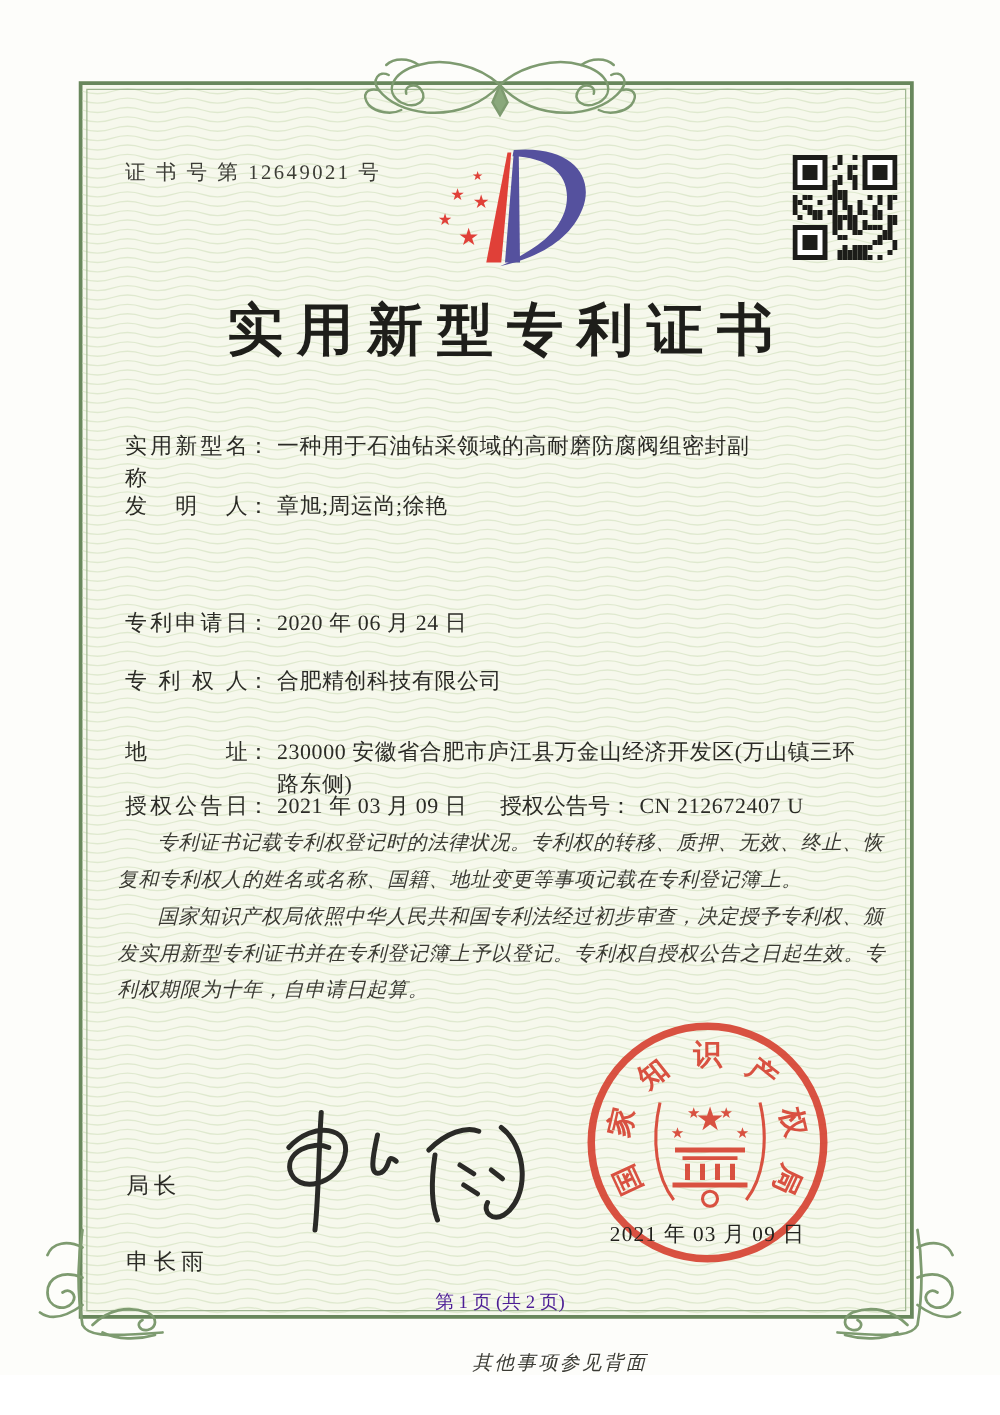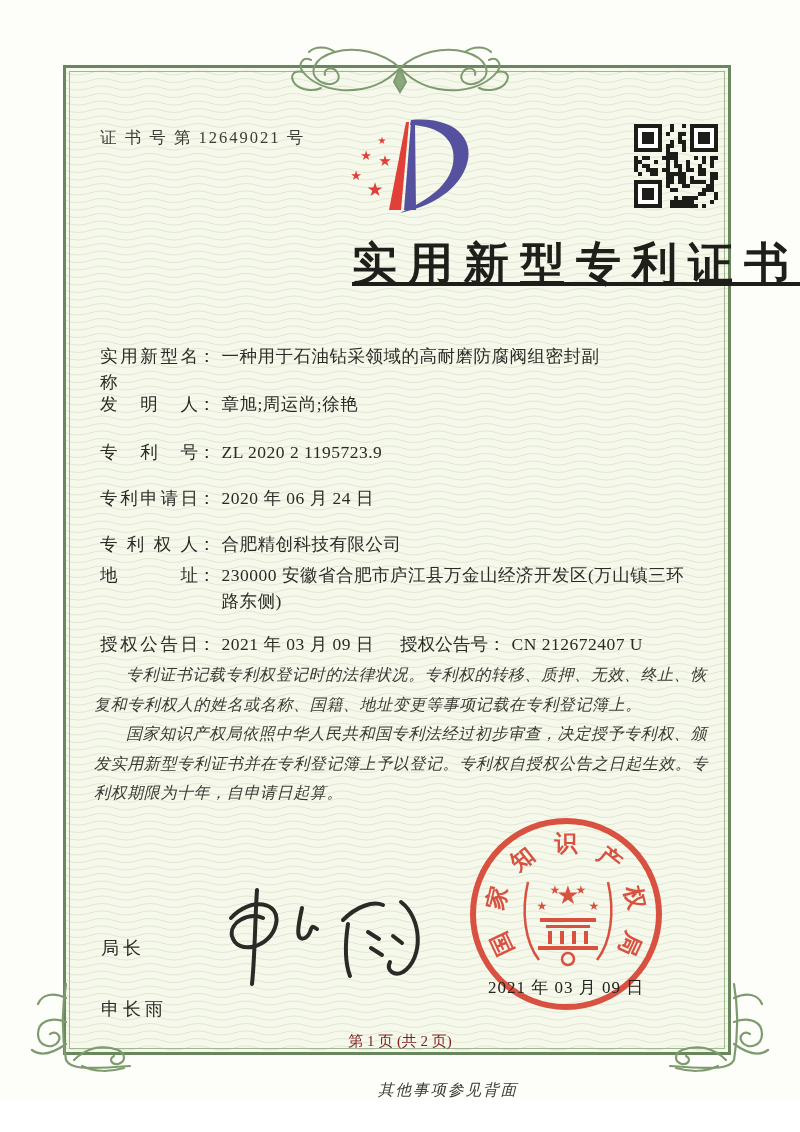--- a/index.html
+++ b/index.html
@@ -13,22 +13,22 @@
   .waves{position:absolute;left:0;top:0;width:100%;height:100%;}
   
   .ornament-top{position:absolute;left:283px;top:42px;}
   .flourish{position:absolute;}
   .fl-left{left:26px;top:982px;}
   .fl-right{left:666px;top:982px;transform:scaleX(-1);}
   
   .certno{position:absolute;left:100px;top:127px;font-size:16.5px;letter-spacing:2px;color:#3c3c36;}
   .logo{position:absolute;left:348px;top:114px;}
   .qr{position:absolute;left:634px;top:124px;}
-  .title{position:absolute;left:0;top:234px;width:100%;margin:0;text-align:right;
-         font-size:45px;font-weight:600;letter-spacing:11px;text-indent:11px;color:#1e1e1a;text-decoration:underline;}
+  .title{position:absolute;left:0;top:234px;width:100%;margin:0;text-align:center;
+         font-size:45px;font-weight:600;letter-spacing:11px;text-indent:11px;color:#1e1e1a;}
   
   .row{position:absolute;left:100px;width:616px;font-size:17.5px;line-height:26px;}
   .lab{display:inline-block;width:98px;text-align:justify;text-align-last:justify;vertical-align:top;}
   .colon{display:inline-block;margin:0 6px 0 0;vertical-align:top;}
   .val{display:inline-block;width:470px;vertical-align:top;letter-spacing:.5px;}
   .pair2{position:absolute;left:300px;top:0;}
   .pair2 .lab{width:88px;}
   .pair2 .val{width:190px;}
   
   .bodytext{position:absolute;left:94px;top:660px;width:618px;font-style:italic;
@@ -43,21 +43,21 @@
   .seal-ring{position:absolute;left:0;top:0;width:180px;height:180px;border:6px solid #d6402f;
              border-radius:50%;}
   .seal-arc{position:absolute;left:0;top:0;width:192px;height:192px;color:#d6402f;
             font-weight:bold;font-size:23px;}
   .seal-arc span{position:absolute;left:50%;top:50%;width:26px;height:26px;margin:-13px 0 0 -13px;
             text-align:center;line-height:26px;transform-origin:center;}
   .emblem{position:absolute;left:50px;top:46px;}
   .seal-date{position:absolute;left:462px;top:976px;width:208px;text-align:center;
              font-size:17px;color:#22221e;letter-spacing:1px;}
   
-  .page-info{position:absolute;left:0;top:1032px;width:100%;text-align:center;font-size:15px;color:#7f1d1d;}
+  .page-info{position:absolute;left:0;top:1032px;width:100%;text-align:center;font-size:15px;color:#4c1d95;}
   .back-note{position:absolute;left:0;top:1080px;width:100%;text-align:center;font-size:15.5px;
              font-style:italic;color:#3a3a33;letter-spacing:2px;margin-left:48px;}
   .red{fill:#e04038;} .blue{fill:#55519e;}
   .green-stroke{stroke:#7e9b70;fill:none;stroke-linecap:round;}
 </style>
 </head>
 <body>
 
 <div class="page">
 
@@ -374,30 +374,27 @@
     </svg>
 
   <h1 class="title">实用新型专利证书</h1>
 
   <div class="row" style="top:343px">
     <span class="lab">实用新型名称</span><span class="colon">：</span><span class="val">一种用于石油钻采领域的高耐磨防腐阀组密封副</span>
   </div>
   <div class="row" style="top:391px">
     <span class="lab">发明人</span><span class="colon">：</span><span class="val">章旭;周运尚;徐艳</span>
   </div>
-  <div class="row" style="top:439px">
-    <span class="lab">专利号</span><span class="colon">：</span><span class="val">ZL 2020 2 1195723.9</span>
-  </div>
   <div class="row" style="top:485px">
     <span class="lab">专利申请日</span><span class="colon">：</span><span class="val">2020 年 06 月 24 日</span>
   </div>
   <div class="row" style="top:531px">
     <span class="lab">专利权人</span><span class="colon">：</span><span class="val">合肥精创科技有限公司</span>
   </div>
-  <div class="row" style="top:562px">
+  <div class="row" style="top:588px">
     <span class="lab">地址</span><span class="colon">：</span><span class="val">230000 安徽省合肥市庐江县万金山经济开发区(万山镇三环路东侧)</span>
   </div>
   <div class="row" style="top:631px">
     <span class="lab">授权公告日</span><span class="colon">：</span><span class="val" style="width:180px">2021 年 03 月 09 日</span>
     <span class="pair2">
       <span class="lab">授权公告号</span><span class="colon">：</span><span class="val">CN 212672407 U</span>
     </span>
   </div>
 
   <div class="bodytext">

